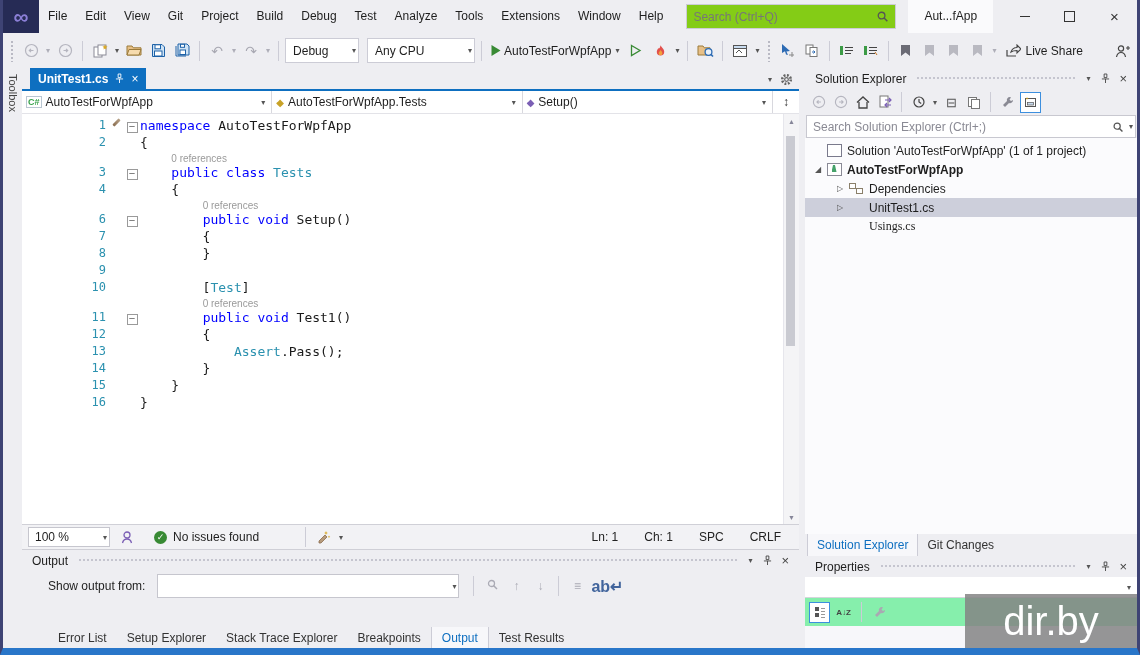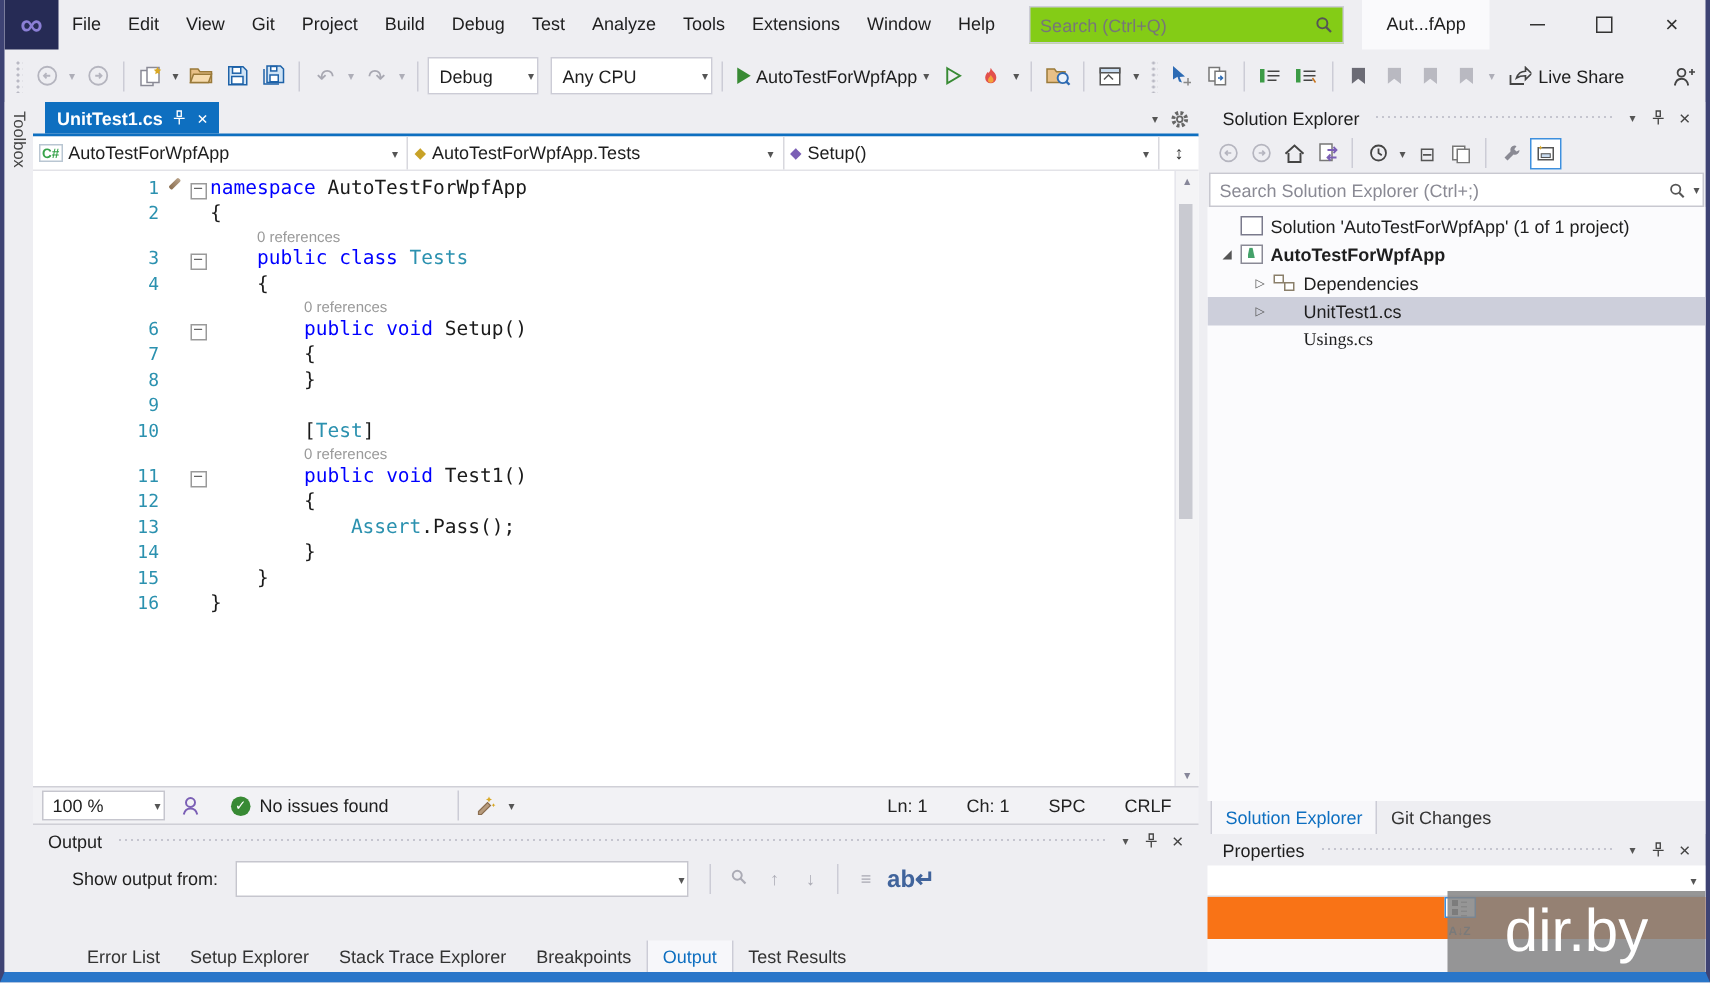--- a/index.html
+++ b/index.html
@@ -118,21 +118,21 @@
   .ico-deps{width:14px;height:11px;position:relative;}
   .ico-deps::before,.ico-deps::after{content:"";position:absolute;width:5px;height:4px;border:1px solid #8a7f6a;background:#fff;}
   .ico-deps::before{left:0;top:0;} .ico-deps::after{right:0;bottom:0;}
   .ico-cs{color:#37A24A;font-weight:bold;font-size:9.5px;font-family:"Liberation Sans",sans-serif;}
   .panetabs{height:22px;display:flex;background:#EEEEF2;flex:none;padding-left:2px;}
   .ptab{display:flex;align-items:center;padding:0 9px;color:#333;}
   .ptab.act{background:#F7F7FA;border-left:1px solid #CCCCD6;border-right:1px solid #CCCCD6;color:#0E6FC0;}
   
   .props{flex:none;height:92px;display:flex;flex-direction:column;}
   .propcombo{height:20px;background:#fff;border-bottom:1px solid #D5D5DC;display:flex;align-items:center;justify-content:flex-end;padding-right:4px;}
-  .proptools{height:28px;display:flex;align-items:center;gap:4px;padding-left:4px;background:#f97316;flex-direction:column;}
+  .proptools{height:28px;display:flex;align-items:center;gap:4px;padding-left:4px;background:#86efac;}
   .gridico{width:12px;height:12px;background:
      linear-gradient(#555,#555) 1px 1px/4px 4px no-repeat,
      linear-gradient(#555,#555) 1px 7px/4px 4px no-repeat,
      linear-gradient(#999,#999) 7px 2px/4px 1px no-repeat,
      linear-gradient(#999,#999) 7px 5px/4px 1px no-repeat,
      linear-gradient(#999,#999) 7px 8px/4px 1px no-repeat,
      linear-gradient(#999,#999) 7px 11px/4px 1px no-repeat;}
   .azico{font-size:8px;color:#444;font-weight:bold;letter-spacing:0;}
   .propbody{flex:1;background:#F7F7FA;}
   .watermark{position:absolute;right:0;bottom:0;width:172px;height:54px;background:rgba(132,132,132,0.85);

